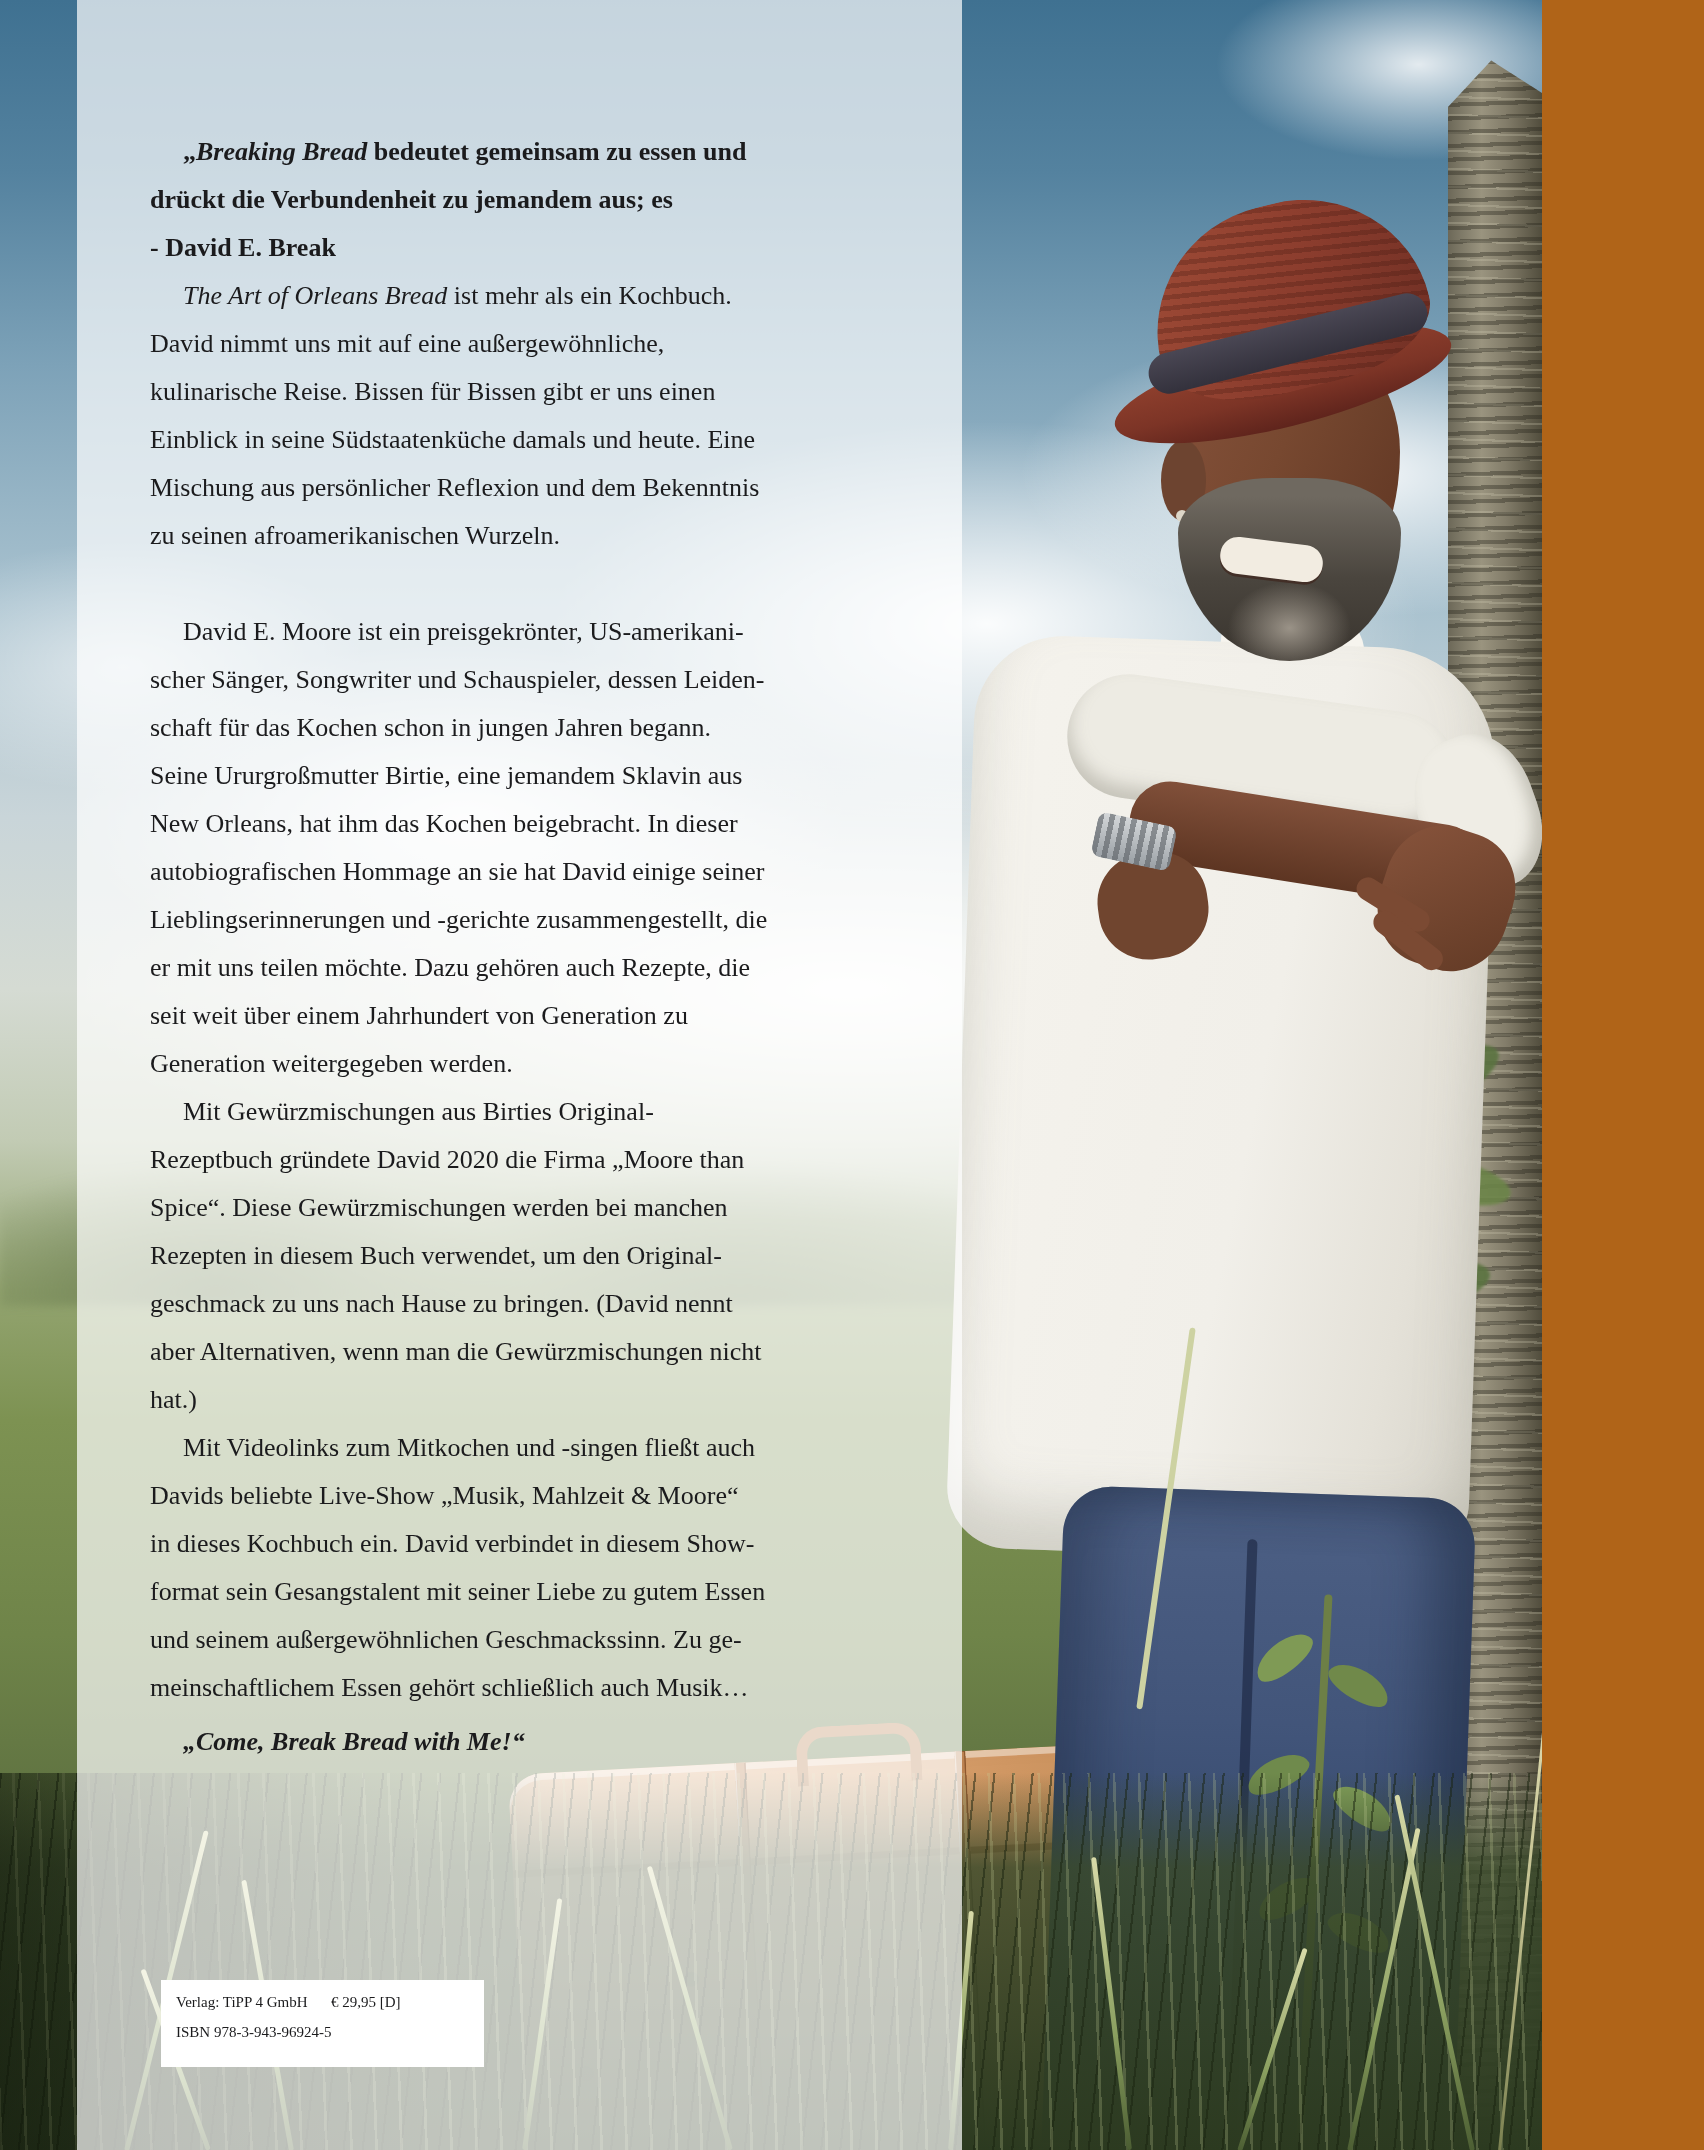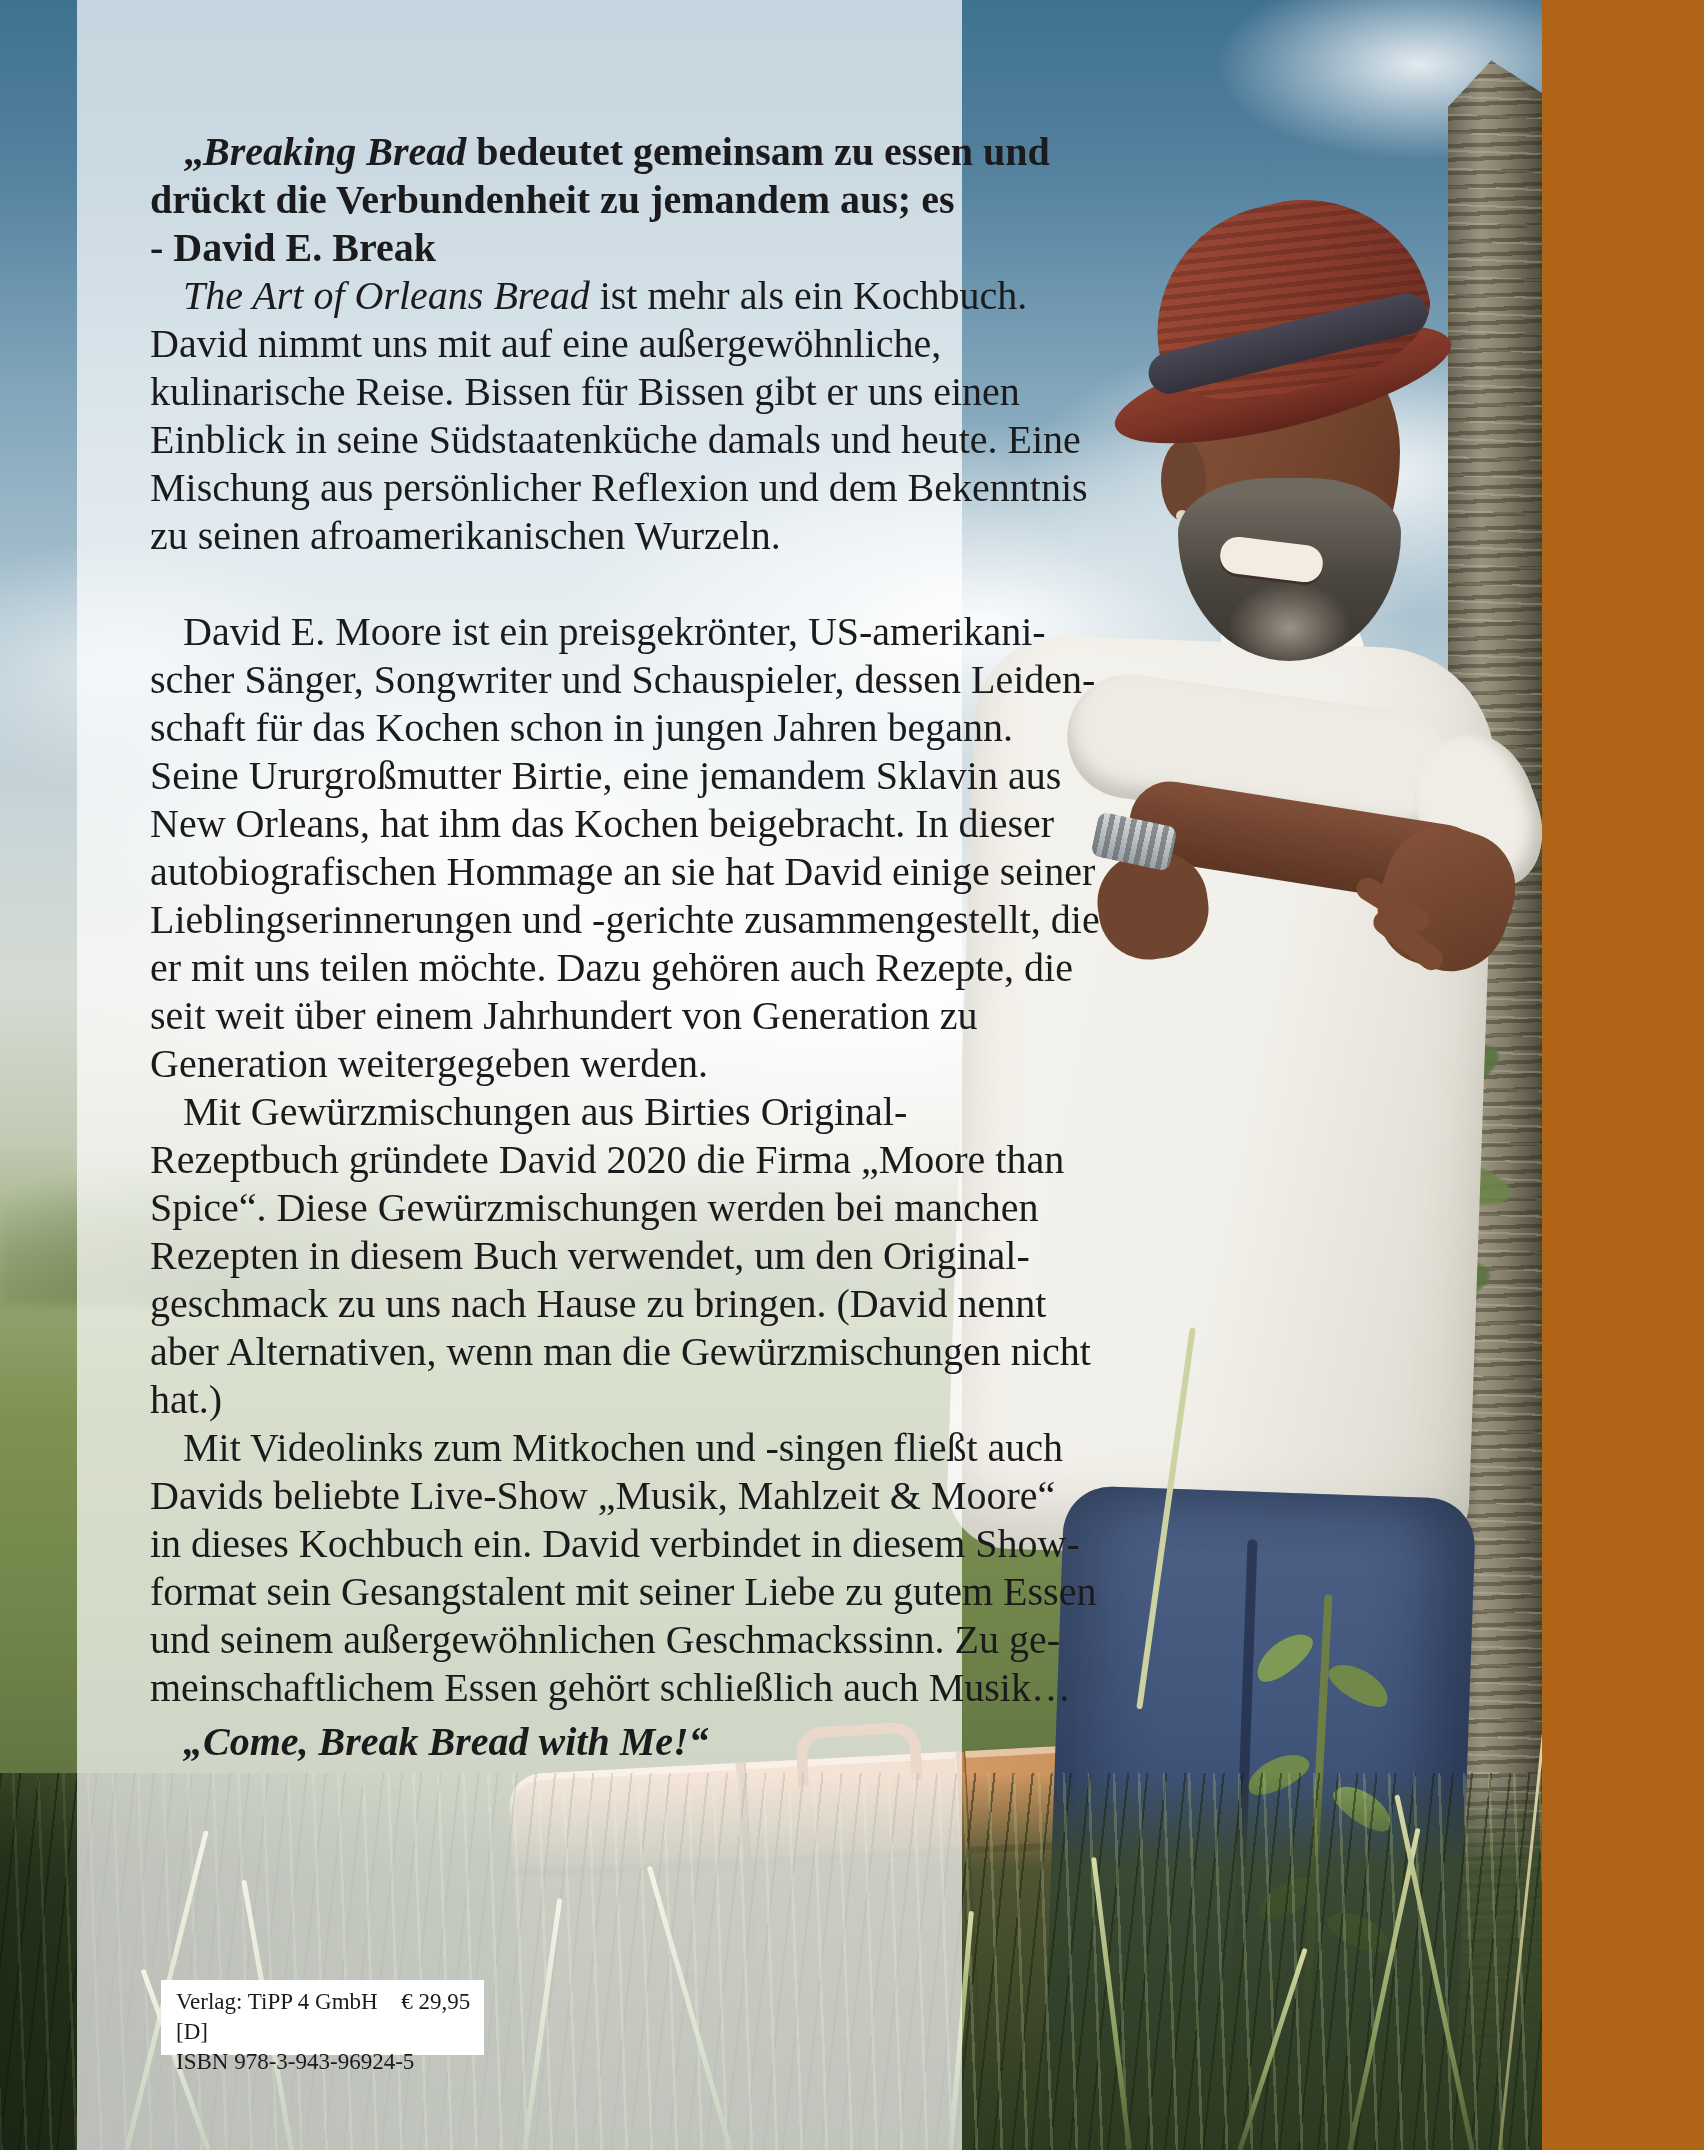--- a/index.html
+++ b/index.html
@@ -140,31 +140,31 @@
   .b8{left:1470px;top:1787px;height:364px;transform:rotate(-12deg);}
   .b9{left:206px;top:1958px;height:192px;transform:rotate(-20deg);}
   .b10{left:1237px;top:1938px;height:213px;transform:rotate(18deg);}
   .b11{left:1498px;top:1649px;height:502px;width:3.4px;transform:rotate(6deg);
        background:linear-gradient(180deg,#e9e4ba,#b9b887 60%,#7a8050);}
 
   
   .panel{position:absolute;left:77px;top:0;width:885px;height:2151px;
     background:rgba(255,255,255,.70);}
   .textcol{position:absolute;left:150px;top:128px;width:770px;color:#1b1b1d;
-    font-size:40px;line-height:48px;}
+    font-size:26px;line-height:48px;}
   .line{height:48px;white-space:pre;}
   .line.spacer{height:48px;}
   .indent{padding-left:33px;}
   .bold{font-weight:700;}
   .bolditalic{font-weight:700;font-style:italic;margin-top:6px;}
   .s-i{font-style:italic;}
 
   
-  .pubbox{position:absolute;left:161px;top:1980px;width:323px;height:75px;background:#ffffff;
-    color:#1b1b1d;font-size:23px;line-height:30px;padding:6.9px 0 0 15px;box-sizing:border-box;}
+  .pubbox{position:absolute;left:161px;top:1980px;width:323px;height:87px;background:#ffffff;
+    color:#1b1b1d;font-size:15px;line-height:30px;padding:6.9px 0 0 15px;box-sizing:border-box;}
   .publine{display:block;}
   .price{margin-left:23.4px;}
 
   
   .stripe{position:absolute;left:1542px;top:0;width:162px;height:2151px;background:#b06418;}
 </style>
 </head>
 <body>
 
 <div class="cover">

